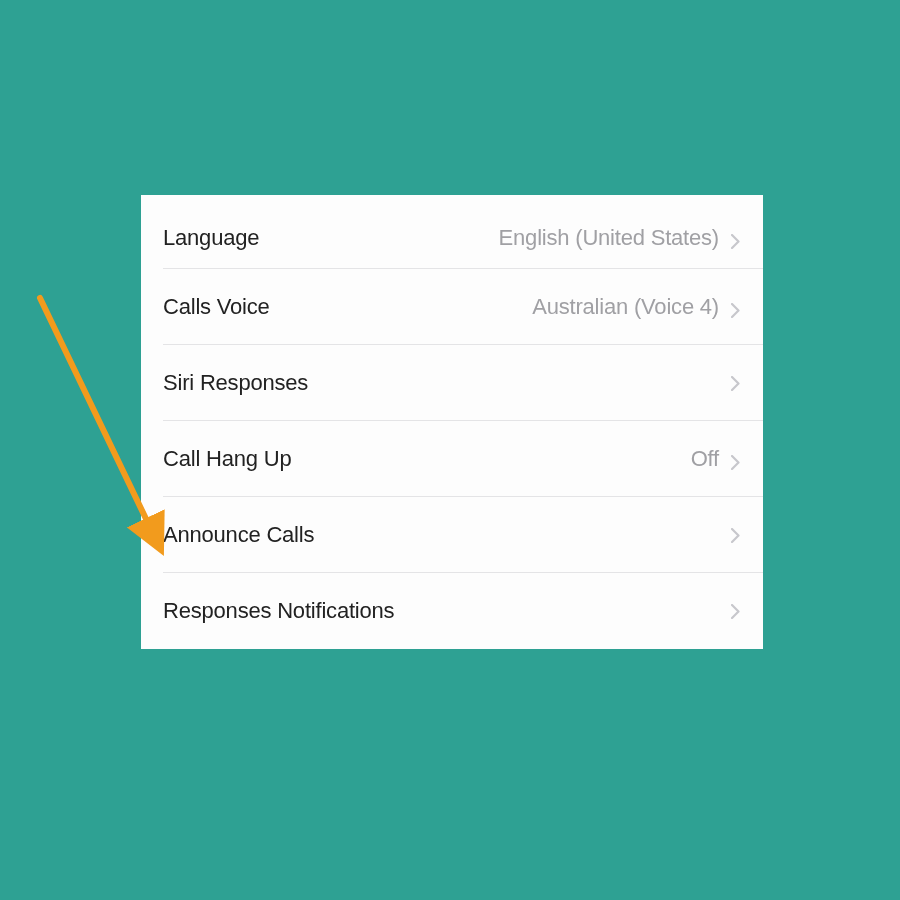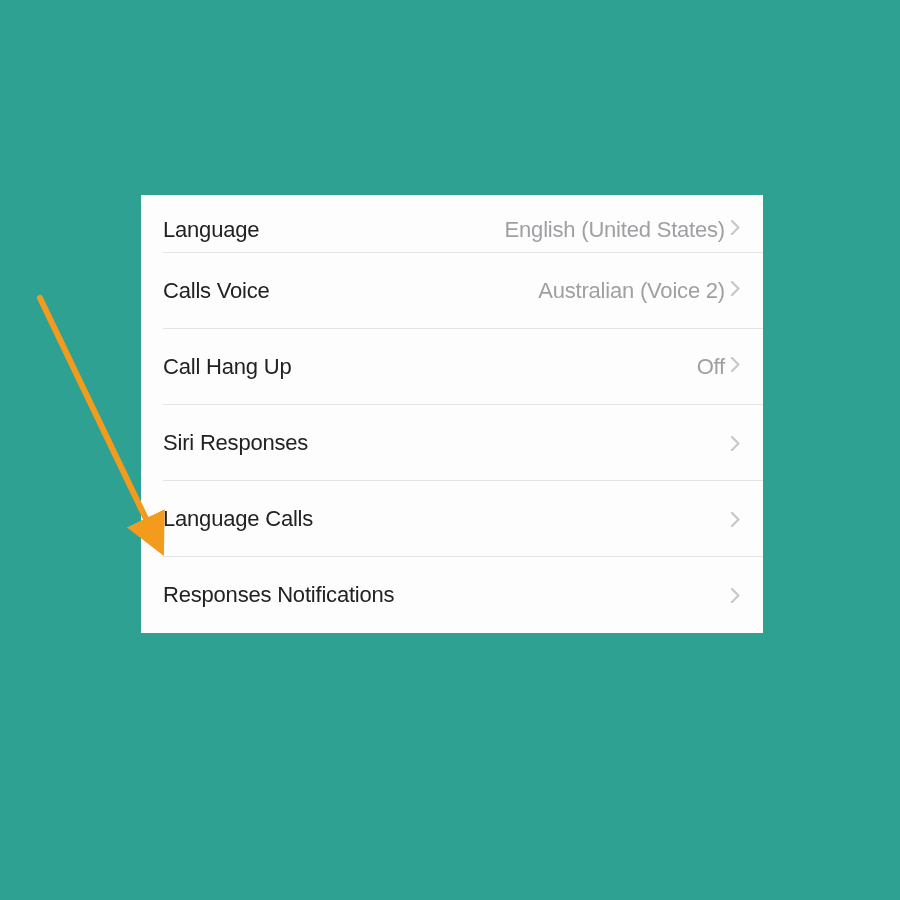--- a/index.html
+++ b/index.html
@@ -25,21 +25,21 @@
     .settings-row {
       display: flex;
       align-items: center;
       justify-content: space-between;
       height: 76px;
       padding: 0 18px 0 22px;
       position: relative;
       cursor: pointer;
     }
     .settings-row:first-child {
-      height: 58px;
+      height: 74px;
       padding-top: 12px;
     }
     .settings-row::after {
       content: "";
       position: absolute;
       bottom: 0;
       left: 22px;
       right: 0;
       height: 1px;
       background-color: #e4e4e6;
@@ -47,21 +47,22 @@
     .settings-row:last-child::after {
       display: none;
     }
     .row-label {
       font-size: 22px;
       color: #222222;
       letter-spacing: -0.2px;
     }
     .row-right {
       display: flex;
-      align-items: flex-start;
+      align-items: flex-end;
+      gap: 6px;
     }
     .row-value {
       font-size: 22px;
       color: #a0a0a4;
       letter-spacing: -0.2px;
     }
     .chevron {
       width: 20px;
       height: 20px;
       display: flex;
@@ -94,21 +95,33 @@
         <svg viewBox="0 0 9 15" fill="none">
             <path d="M1 1L7.5 7.5L1 14" stroke="#c7c7cc" stroke-width="2.2" stroke-linecap="round" stroke-linejoin="round"></path>
           </svg>
       </span>
     </div>
   </div>
 
   <div class="settings-row">
     <span class="row-label">Calls Voice</span>
     <div class="row-right">
-      <span class="row-value">Australian (Voice 2)</span>
+      <span class="row-value">Australian (Voice 4)</span>
+      <span class="chevron">
+        <svg viewBox="0 0 9 15" fill="none">
+            <path d="M1 1L7.5 7.5L1 14" stroke="#c7c7cc" stroke-width="2.2" stroke-linecap="round" stroke-linejoin="round"></path>
+          </svg>
+      </span>
+    </div>
+  </div>
+
+  <div class="settings-row">
+    <span class="row-label">Siri Responses</span>
+    <div class="row-right">
+      <span class="row-value"></span>
       <span class="chevron">
         <svg viewBox="0 0 9 15" fill="none">
             <path d="M1 1L7.5 7.5L1 14" stroke="#c7c7cc" stroke-width="2.2" stroke-linecap="round" stroke-linejoin="round"></path>
           </svg>
       </span>
     </div>
   </div>
 
   <div class="settings-row">
     <span class="row-label">Call Hang Up</span>
@@ -116,33 +129,21 @@
       <span class="row-value">Off</span>
       <span class="chevron">
         <svg viewBox="0 0 9 15" fill="none">
             <path d="M1 1L7.5 7.5L1 14" stroke="#c7c7cc" stroke-width="2.2" stroke-linecap="round" stroke-linejoin="round"></path>
           </svg>
       </span>
     </div>
   </div>
 
   <div class="settings-row">
-    <span class="row-label">Siri Responses</span>
-    <div class="row-right">
-      <span class="row-value"></span>
-      <span class="chevron">
-        <svg viewBox="0 0 9 15" fill="none">
-            <path d="M1 1L7.5 7.5L1 14" stroke="#c7c7cc" stroke-width="2.2" stroke-linecap="round" stroke-linejoin="round"></path>
-          </svg>
-      </span>
-    </div>
-  </div>
-
-  <div class="settings-row">
-    <span class="row-label">Language Calls</span>
+    <span class="row-label">Announce Calls</span>
     <div class="row-right">
       <span class="row-value"></span>
       <span class="chevron">
         <svg viewBox="0 0 9 15" fill="none">
             <path d="M1 1L7.5 7.5L1 14" stroke="#c7c7cc" stroke-width="2.2" stroke-linecap="round" stroke-linejoin="round"></path>
           </svg>
       </span>
     </div>
   </div>
 

